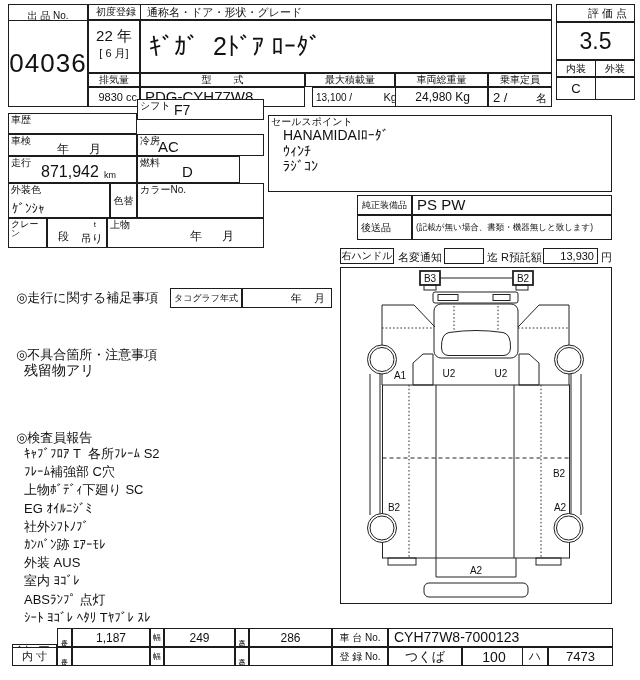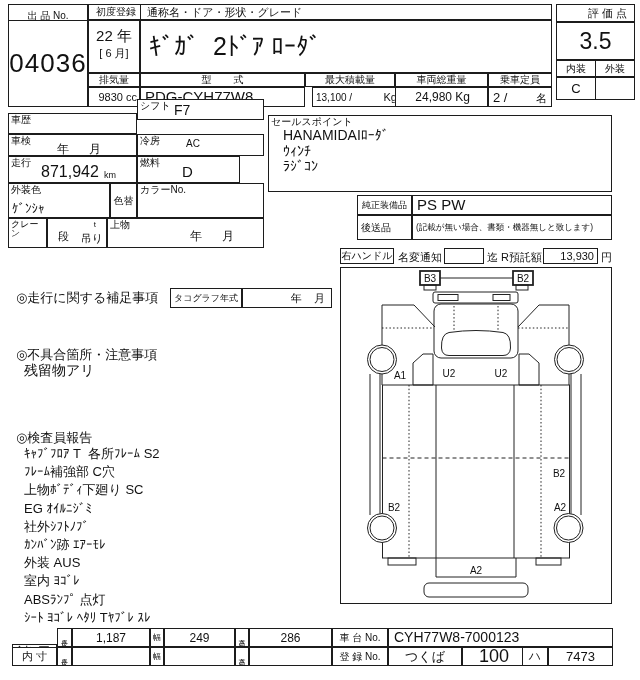--- a/index.html
+++ b/index.html
@@ -69,21 +69,21 @@
     <span class="corner">シフト</span>
     <span style="position:absolute;left:36px;top:2px;font-size:14px;">F7</span>
   </div>
 
   <div class="abs b" style="left:8px;top:134px;width:129px;height:22px;">
     <span class="corner">車検</span>
     <span class="pre" style="position:absolute;left:48px;top:6px;font-size:12px;">年      月</span>
   </div>
   <div class="abs b" style="left:137px;top:134px;width:127px;height:22px;">
     <span class="corner">冷房</span>
-    <span style="position:absolute;left:48px;top:3px;font-size:10px;">AC</span>
+    <span style="position:absolute;left:20px;top:3px;font-size:15px;">AC</span>
   </div>
 
   <div class="abs b" style="left:8px;top:156px;width:129px;height:27px;">
     <span class="corner">走行</span>
     <span style="position:absolute;left:32px;top:6px;font-size:16px;">871,942</span>
     <span style="position:absolute;left:95px;top:13px;font-size:9px;">km</span>
   </div>
   <div class="abs b" style="left:137px;top:156px;width:103px;height:27px;">
     <span class="corner">燃料</span>
     <span style="position:absolute;left:44px;top:6px;font-size:15px;">D</span>
@@ -239,17 +239,17 @@
   <div class="abs b ctr" style="left:72px;top:647px;width:78px;height:19px;font-size:12px;"></div>
   <div class="abs b ctr" style="left:150px;top:647px;width:14px;height:19px;font-size:8px;">幅</div>
   <div class="abs b ctr" style="left:164px;top:647px;width:71px;height:19px;font-size:12px;"></div>
   <div class="abs b vtext" style="left:235px;top:647px;width:14px;height:19px;">高さ</div>
   <div class="abs b ctr" style="left:249px;top:647px;width:83px;height:19px;font-size:12px;"></div>
 
   <div class="abs b ctr" style="left:332px;top:628px;width:56px;height:19px;font-size:10px;">車 台 No.</div>
   <div class="abs b" style="left:388px;top:628px;width:225px;height:19px;font-size:14px;line-height:17px;padding-left:5px;">CYH77W8-7000123</div>
   <div class="abs b ctr" style="left:332px;top:647px;width:56px;height:19px;font-size:10px;">登 録 No.</div>
   <div class="abs b ctr" style="left:388px;top:647px;width:74px;height:19px;font-size:13px;">つくば</div>
-  <div class="abs b ctr" style="left:462px;top:647px;width:64px;height:19px;font-size:18px;">100</div>
+  <div class="abs b ctr" style="left:462px;top:647px;width:64px;height:19px;font-size:14px;">100</div>
   <div class="abs b ctr" style="left:522px;top:647px;width:26px;height:19px;font-size:12px;">ハ</div>
   <div class="abs b ctr" style="left:548px;top:647px;width:65px;height:19px;font-size:13px;">7473</div>
 
 </div>
 
 </body></html>

